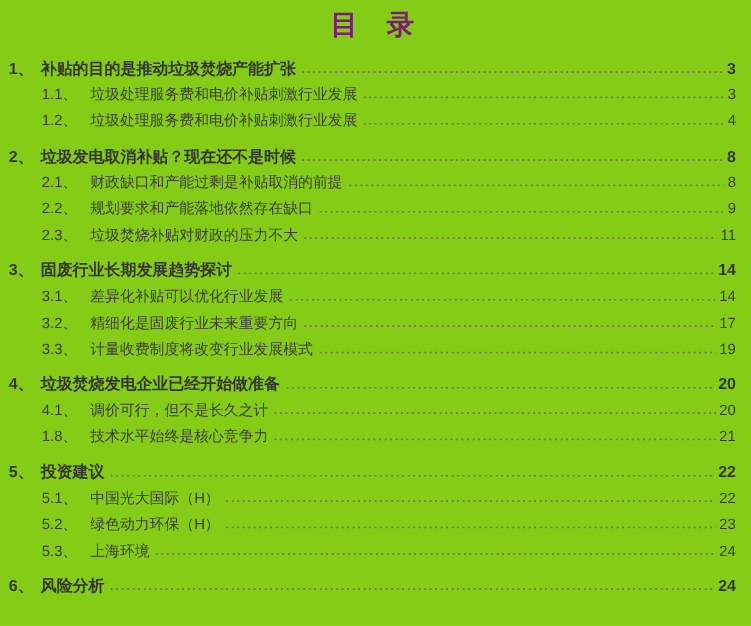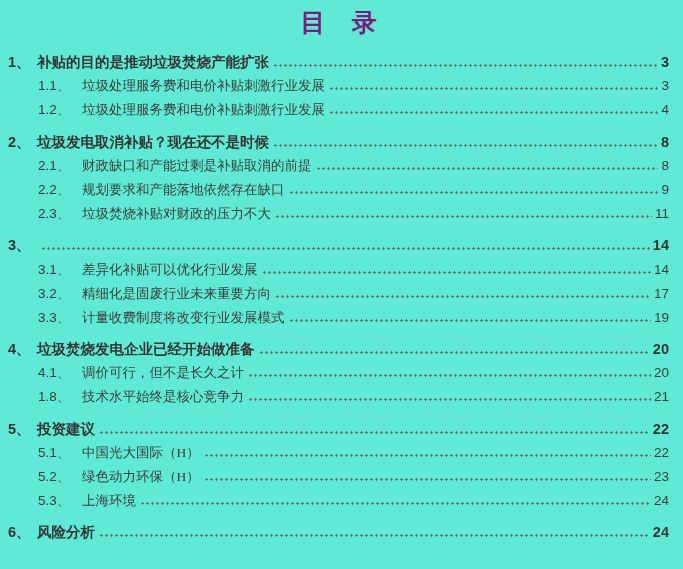--- a/index.html
+++ b/index.html
@@ -9,21 +9,21 @@
     width: 683px;
     height: 569px;
     overflow: hidden;
     font-family: "Liberation Sans", "DejaVu Sans", sans-serif;
   }
   .page {
     width: 683px;
     height: 569px;
     box-sizing: border-box;
     padding: 4px 14px 0 8px;
-    background: #5eead4;
+    background: #84cc16;
   }
   .doc-title {
     text-align: center;
     font-size: 25px;
     font-weight: bold;
     color: #7b1b7b;
     letter-spacing: 10px;
     padding-left: 10px; 
     margin: 2px 0 14px 0;
     font-family: "Liberation Serif", "DejaVu Serif", serif;
@@ -56,21 +56,20 @@
     width: 27px;
     margin-right: 2px;
   }
   .row.l2 .num {
     margin-left: 30px;
     width: 27px;
     margin-right: 17px;
   }
   .row .label {
     flex: 0 0 auto;
-    font-family: Liberation Serif, serif;
   }
   .leader {
     flex: 1 1 auto;
     height: 12px;
     margin: 0 3px 0 4px;
     background-image: radial-gradient(circle, #6f6f6f 1.05px, rgba(0,0,0,0) 1.15px);
     background-size: 5px 3px;
     background-repeat: repeat-x;
     background-position: 0 100%;
   }
@@ -123,20 +122,21 @@
         <span class="pagenum">9</span>
       </div>
       <div class="row l2">
         <span class="num">2.3、</span>
         <span class="label">垃圾焚烧补贴对财政的压力不大</span>
         <span class="leader"></span>
         <span class="pagenum">11</span>
       </div>
       <div class="row l1">
         <span class="num">3、</span>
+        <span class="label">固废行业长期发展趋势探讨</span>
         <span class="leader"></span>
         <span class="pagenum">14</span>
       </div>
       <div class="row l2">
         <span class="num">3.1、</span>
         <span class="label">差异化补贴可以优化行业发展</span>
         <span class="leader"></span>
         <span class="pagenum">14</span>
       </div>
       <div class="row l2">

